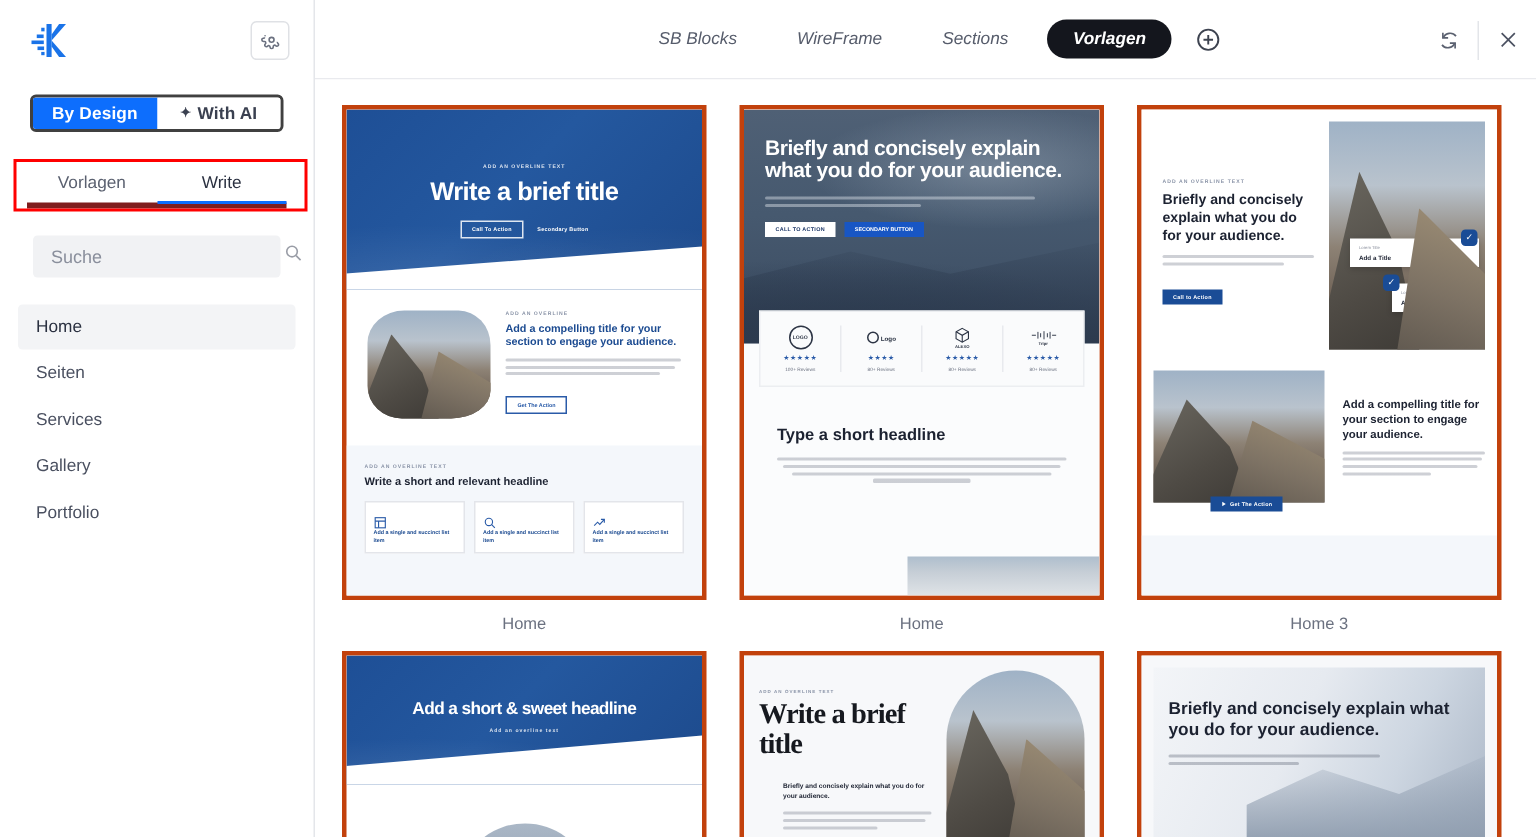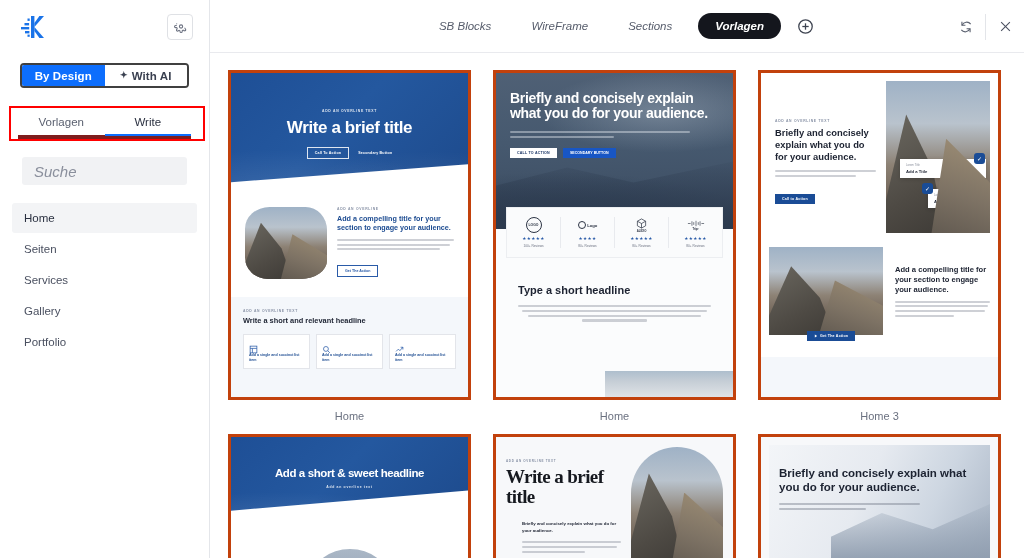--- a/index.html
+++ b/index.html
@@ -78,23 +78,22 @@
     pointer-events: none; z-index: 30;
   }
 
   .search-wrap { padding: 18px 22px 0 22px; }
   .search-box {
     height: 28px; background: #f1f2f4; border-radius: 3px;
     display: flex; align-items: center; padding: 0 10px 0 12px;
   }
   .search-box input {
     flex: 1; border: none; outline: none; background: transparent;
-    font-size: 15px; color: #5b6170;
+    font-size: 12px; color: #5b6170;
     font-family: "Liberation Sans", sans-serif;
-    font-style: italic;
   }
   .search-box input::placeholder { color: #8a8f9c; }
   .search-ico { flex: 0 0 auto; opacity: .62; display: block; }
 
   .cat-list { margin-top: 18px; padding: 0 12px; }
   .cat {
     height: 30px; display: flex; align-items: center;
     padding: 0 12px; border-radius: 3px;
     font-size: 11.5px; color: #4a5060; cursor: pointer;
     margin-bottom: 1px;

